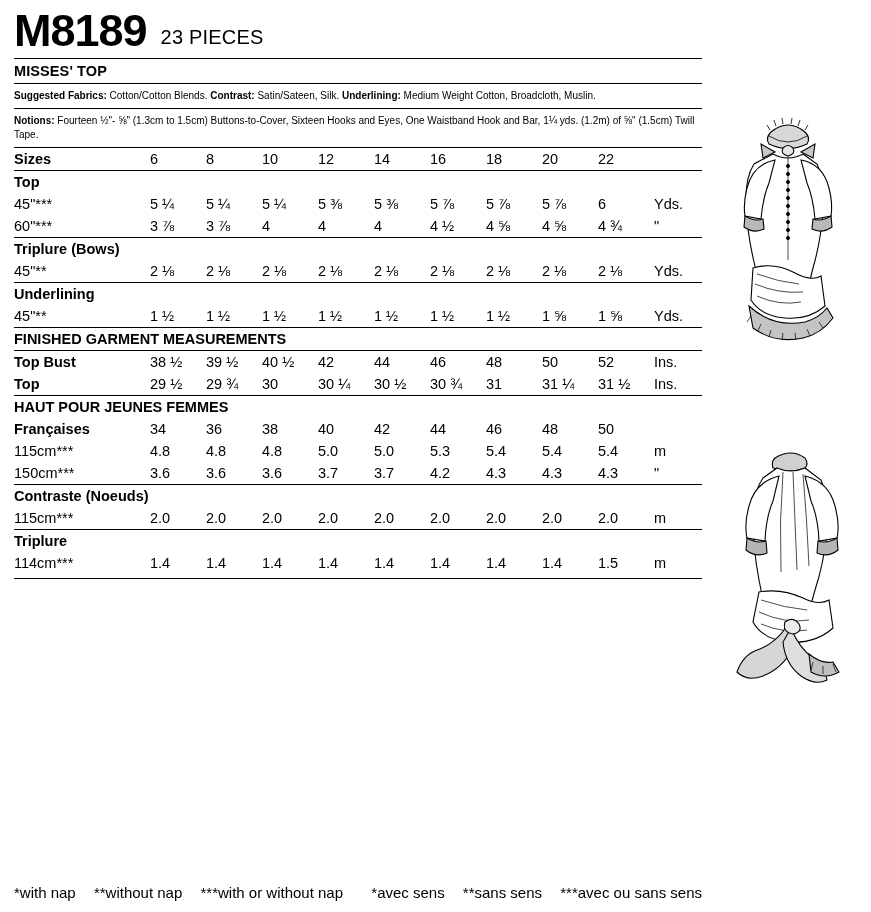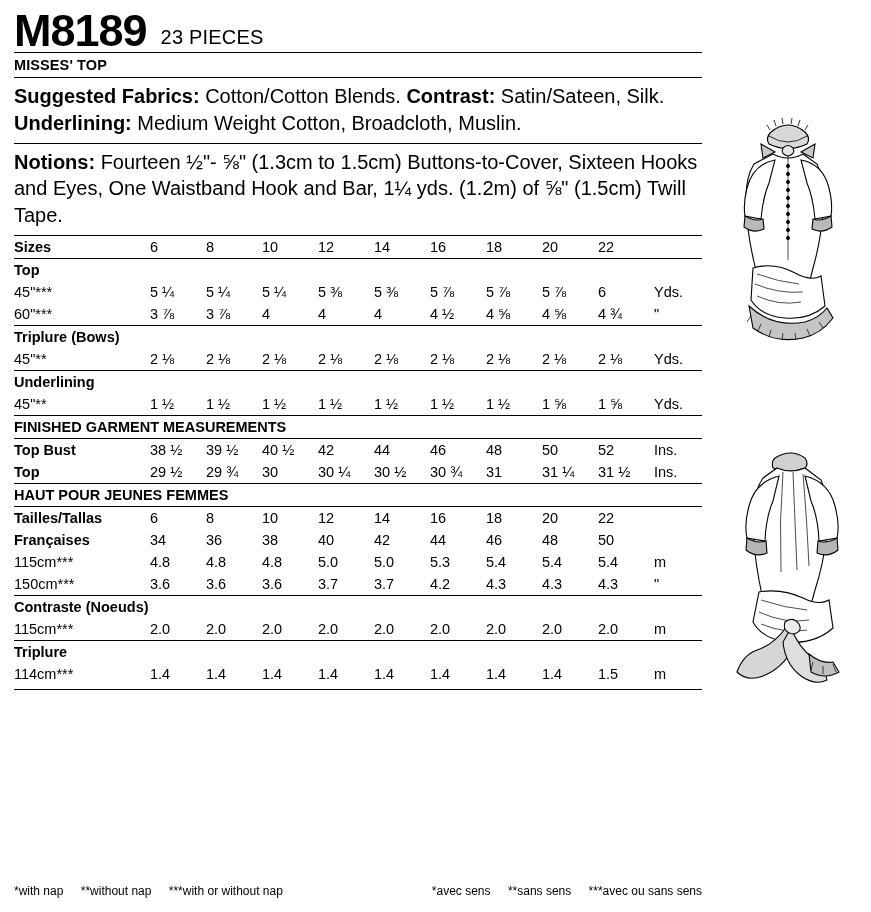--- a/index.html
+++ b/index.html
@@ -42,40 +42,40 @@
     font-size: 20px;
     letter-spacing: 0.2px;
     position: relative;
     top: -2px;
   }
 
   
   .content {
     position: absolute;
     left: 14px;
-    top: 52px;
+    top: 58px;
     width: 688px;
   }
 
   .rule {
     border: 0;
     border-top: 1.6px solid #000;
     margin: 0;
     height: 0;
   }
 
   .section-title {
     font-size: 14.5px;
     font-weight: bold;
     padding: 4px 0 4px 0;
     letter-spacing: 0.1px;
   }
 
   .para {
-    font-size: 20px;
+    font-size: 10px;
     line-height: 1.34;
     padding: 5px 0 6px 0;
   }
   .para b {
     font-weight: bold;
   }
 
   
   table.sizes {
     border-collapse: collapse;
@@ -107,21 +107,21 @@
   tr.rule-above-thin > td {
     border-top: 1.1px solid #000;
   }
 
   
   .footer {
     position: absolute;
     left: 14px;
     top: 884px;
     width: 688px;
-    font-size: 12px;
+    font-size: 15px;
     display: flex;
     justify-content: space-between;
   }
   .footer .left span { margin-right: 14px; }
   .footer .right span { margin-left: 14px; text-align: center; }
 
   
   .illus {
     position: absolute;
     right: 8px;
@@ -266,33 +266,20 @@
         <td class="num">30 ¾</td>
         <td class="num">31</td>
         <td class="num">31 ¼</td>
         <td class="num">31 ½</td>
         <td class="unit">Ins.</td>
       </tr>
 
       <tr class="rule-above">
         <td colspan="11" class="bold">HAUT POUR JEUNES FEMMES</td>
       </tr>
-      <tr class="rule-above-thin">
-        <td class="lbl bold">Tailles/Tallas</td>
-        <td class="num">6</td>
-        <td class="num">8</td>
-        <td class="num">10</td>
-        <td class="num">12</td>
-        <td class="num">14</td>
-        <td class="num">16</td>
-        <td class="num">18</td>
-        <td class="num">20</td>
-        <td class="num">22</td>
-        <td class="unit"></td>
-      </tr>
       <tr>
         <td class="lbl bold">Françaises</td>
         <td class="num">34</td>
         <td class="num">36</td>
         <td class="num">38</td>
         <td class="num">40</td>
         <td class="num">42</td>
         <td class="num">44</td>
         <td class="num">46</td>
         <td class="num">48</td>

